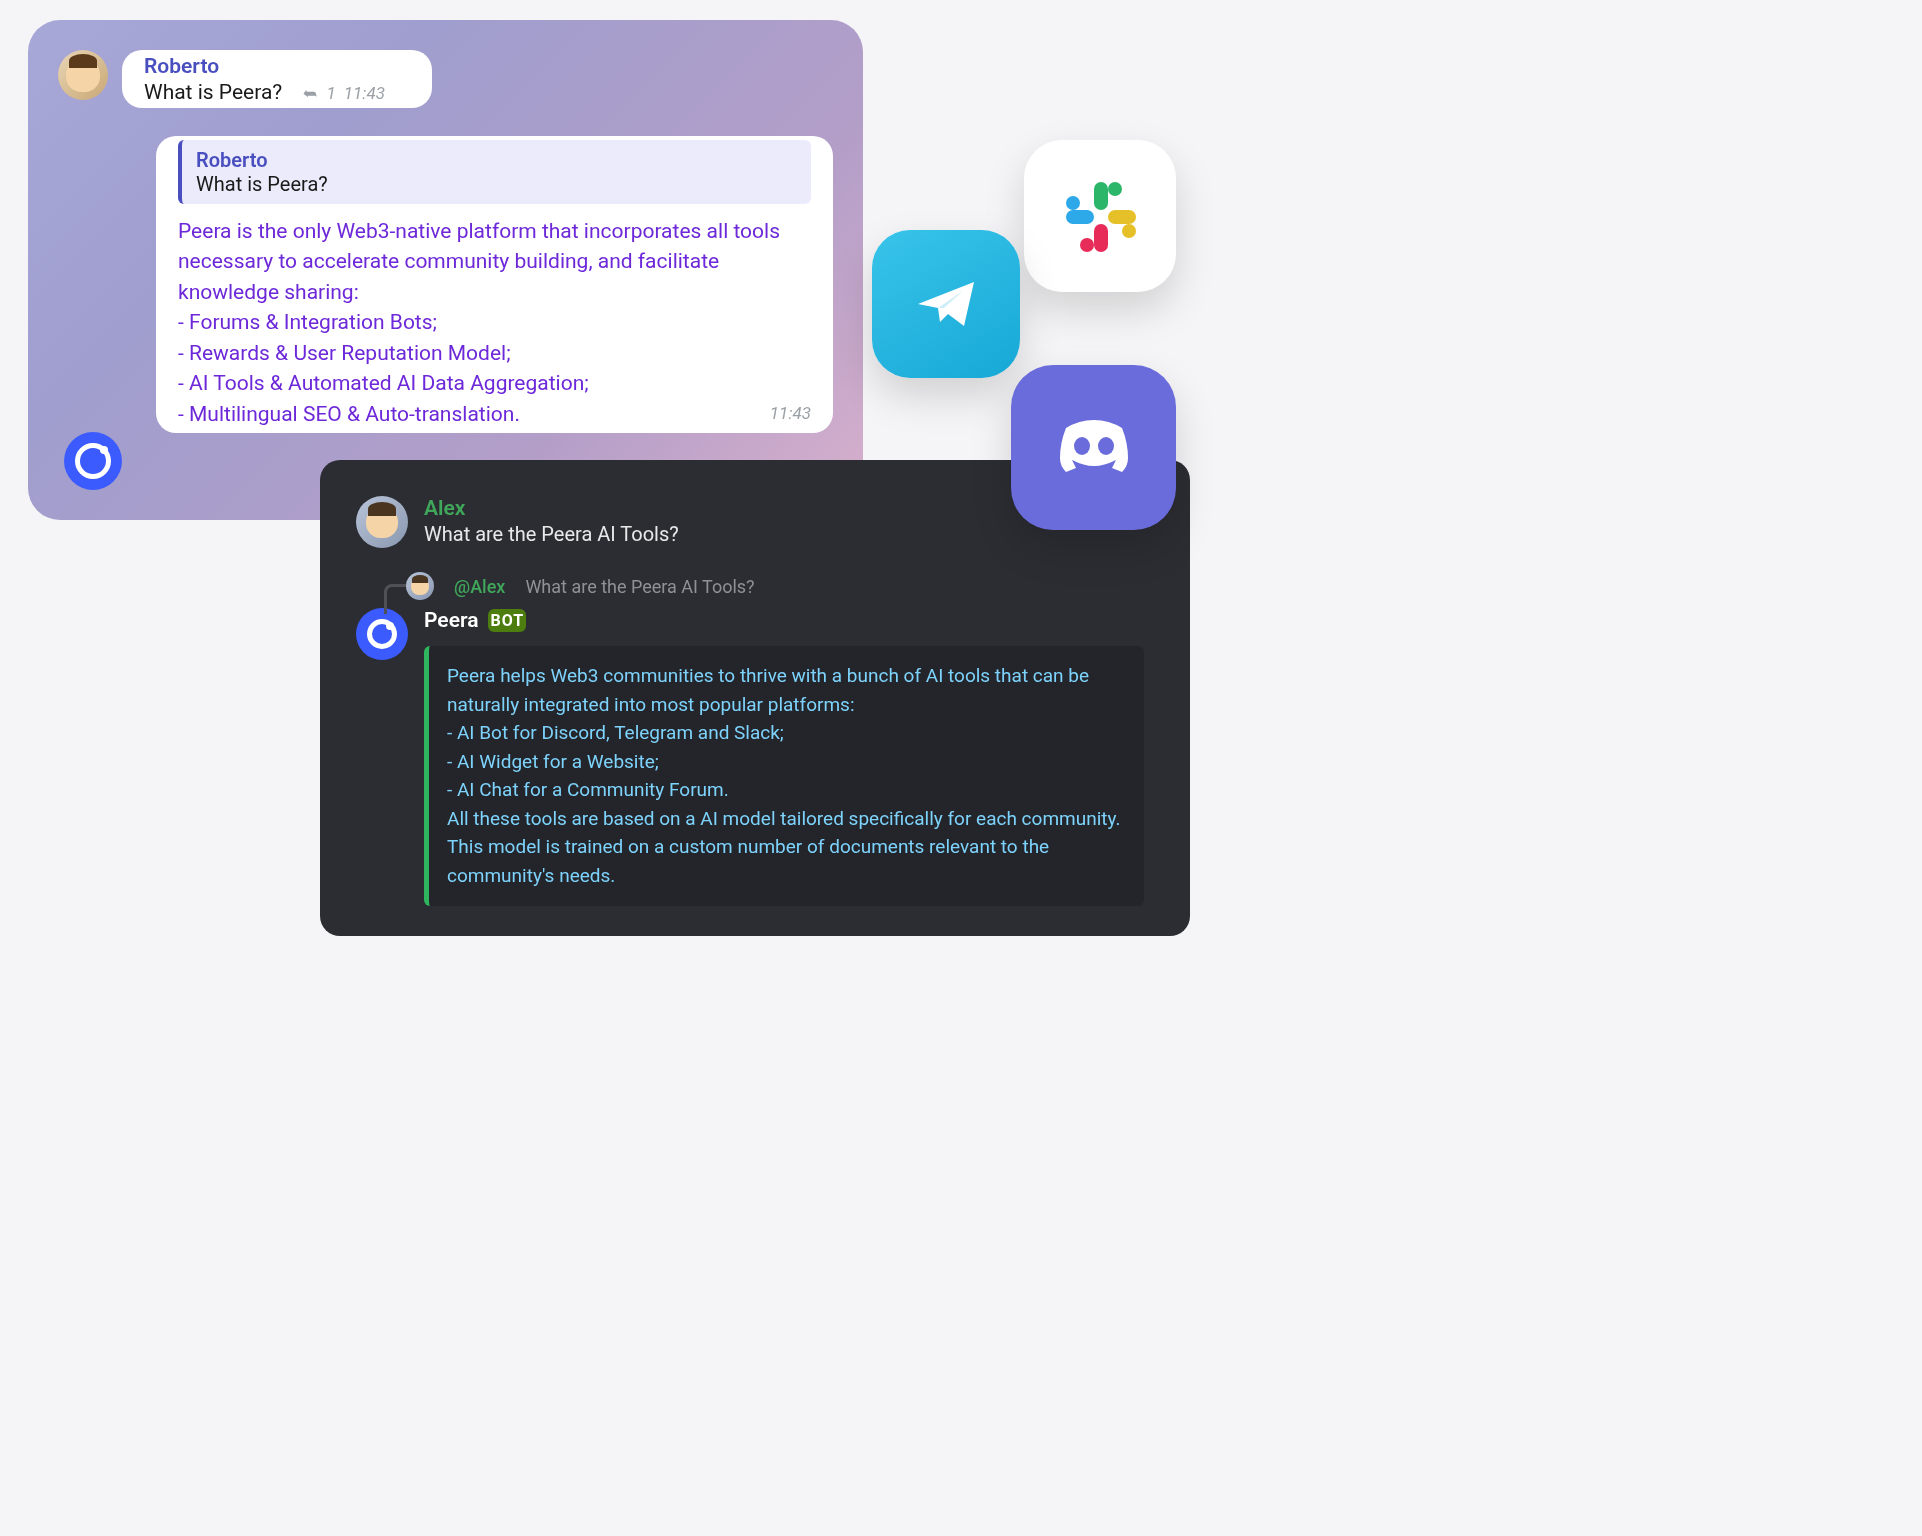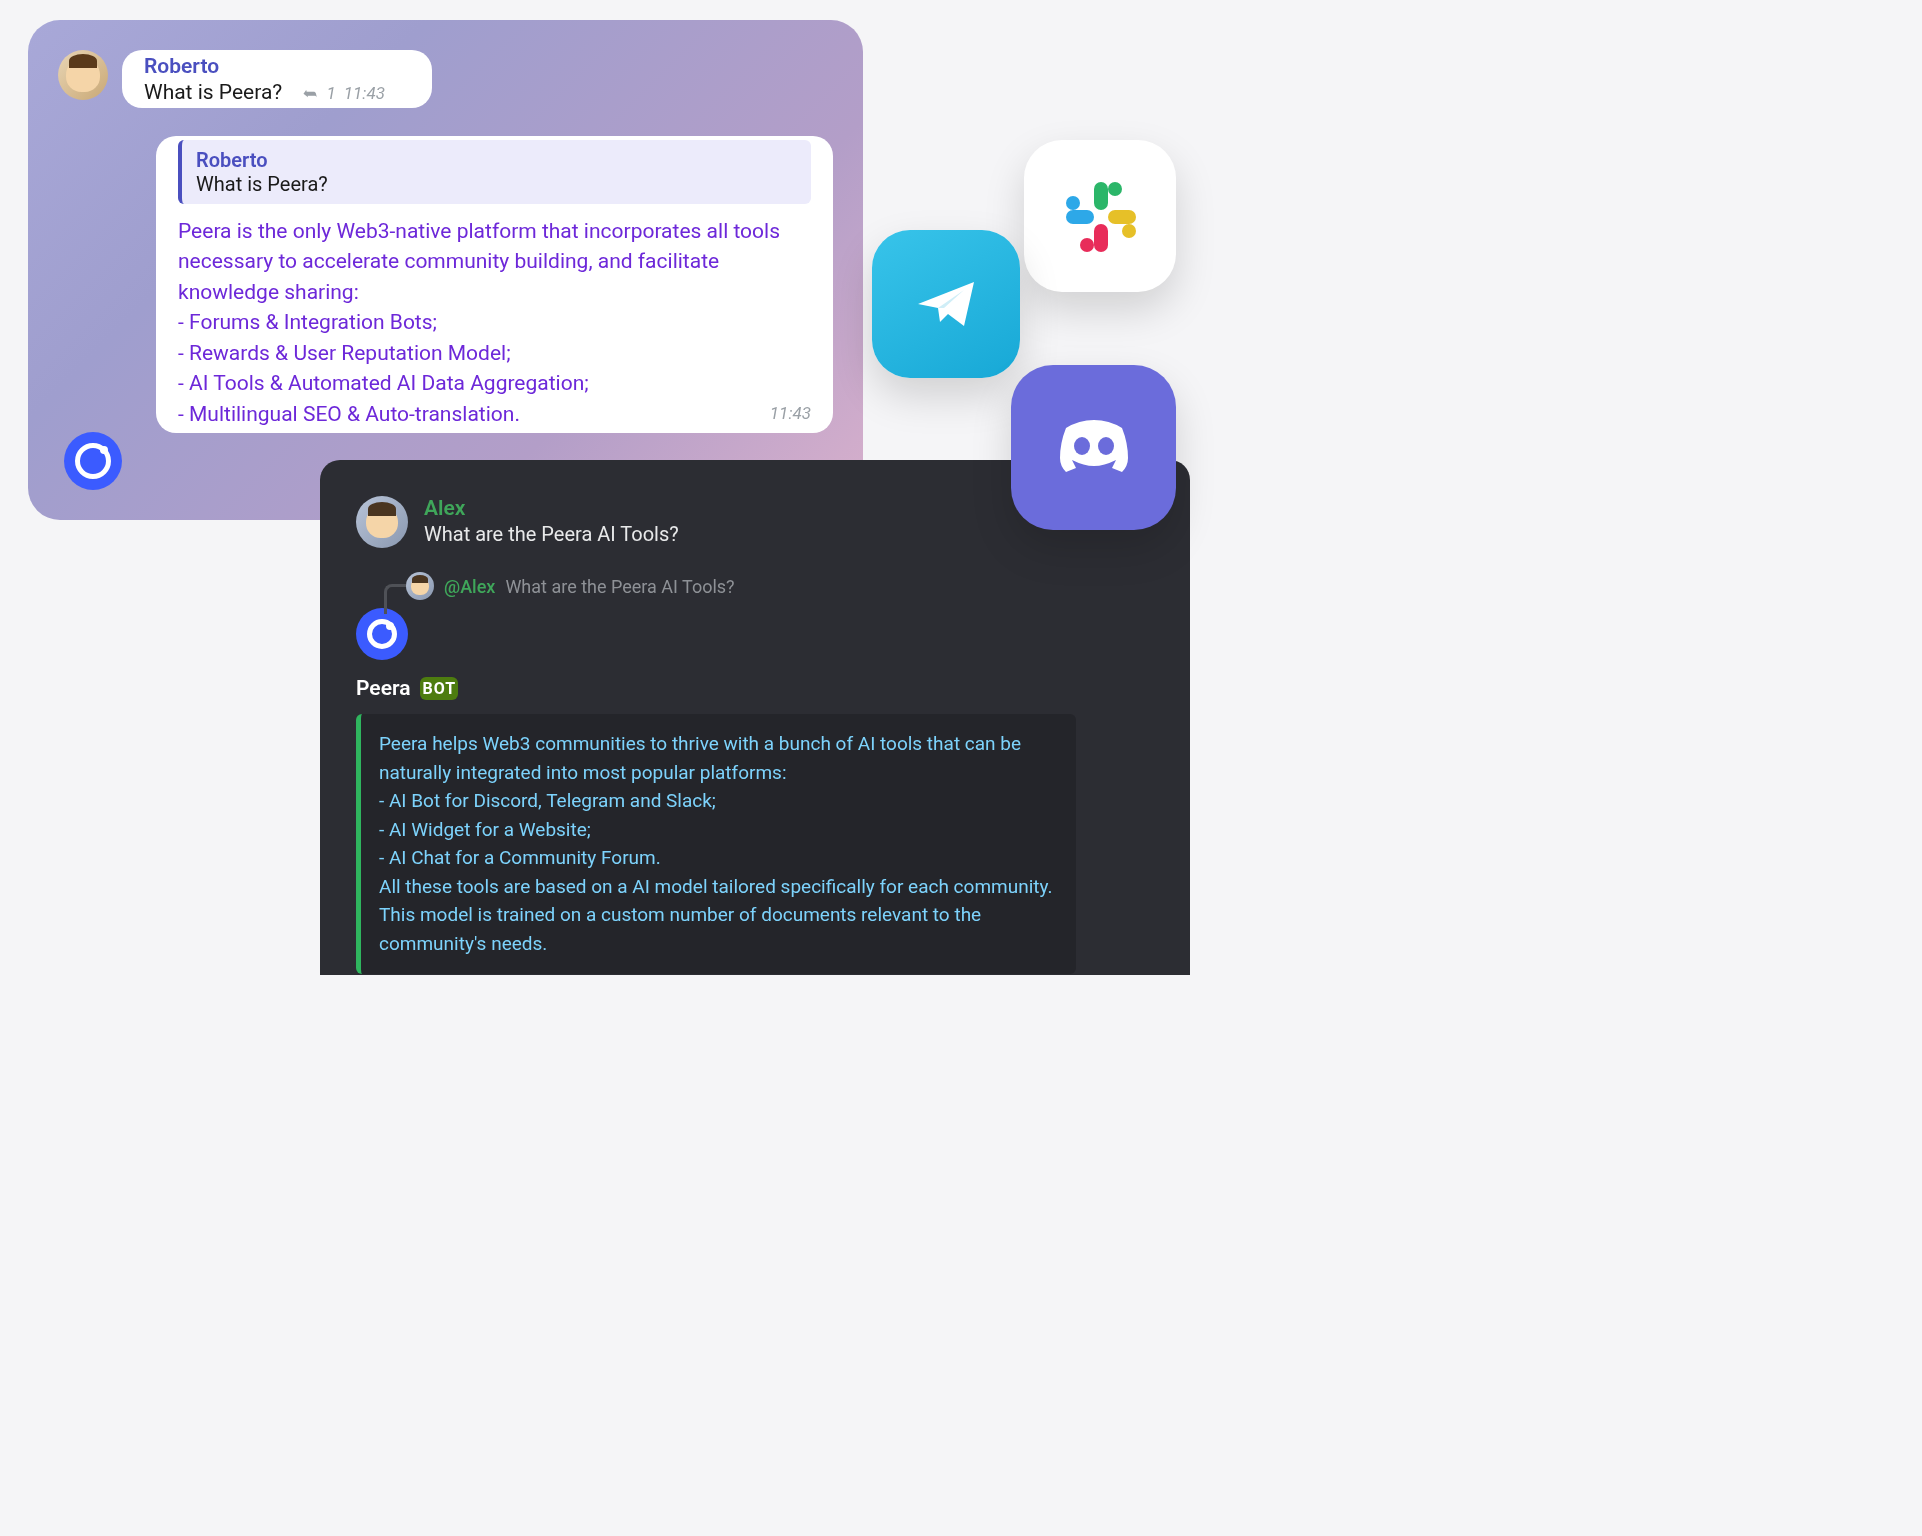--- a/index.html
+++ b/index.html
@@ -220,21 +220,21 @@
 
     .dc-msg {
       color: #e8e9ea;
       font-size: 20px;
       margin-top: 2px;
     }
 
     .dc-reply-line {
       display: flex;
       align-items: center;
-      gap: 10px;
+      gap: 20px;
       margin-left: 50px;
       margin-top: 24px;
       color: #8e9196;
       font-size: 18px;
       position: relative;
     }
 
     .dc-reply-connector {
       position: absolute;
       left: -22px;
@@ -250,21 +250,20 @@
       color: #3fa65a;
       font-weight: 500;
     }
 
     .dc-bot-row {
       display: flex;
       align-items: flex-start;
       gap: 16px;
       margin-top: 8px;
       margin-left: 0;
-      flex-direction: column;
     }
 
     .dc-peera-avatar {
       width: 52px;
       height: 52px;
       border-radius: 50%;
       background: #3b5bff;
       display: flex;
       align-items: center;
       justify-content: center;

